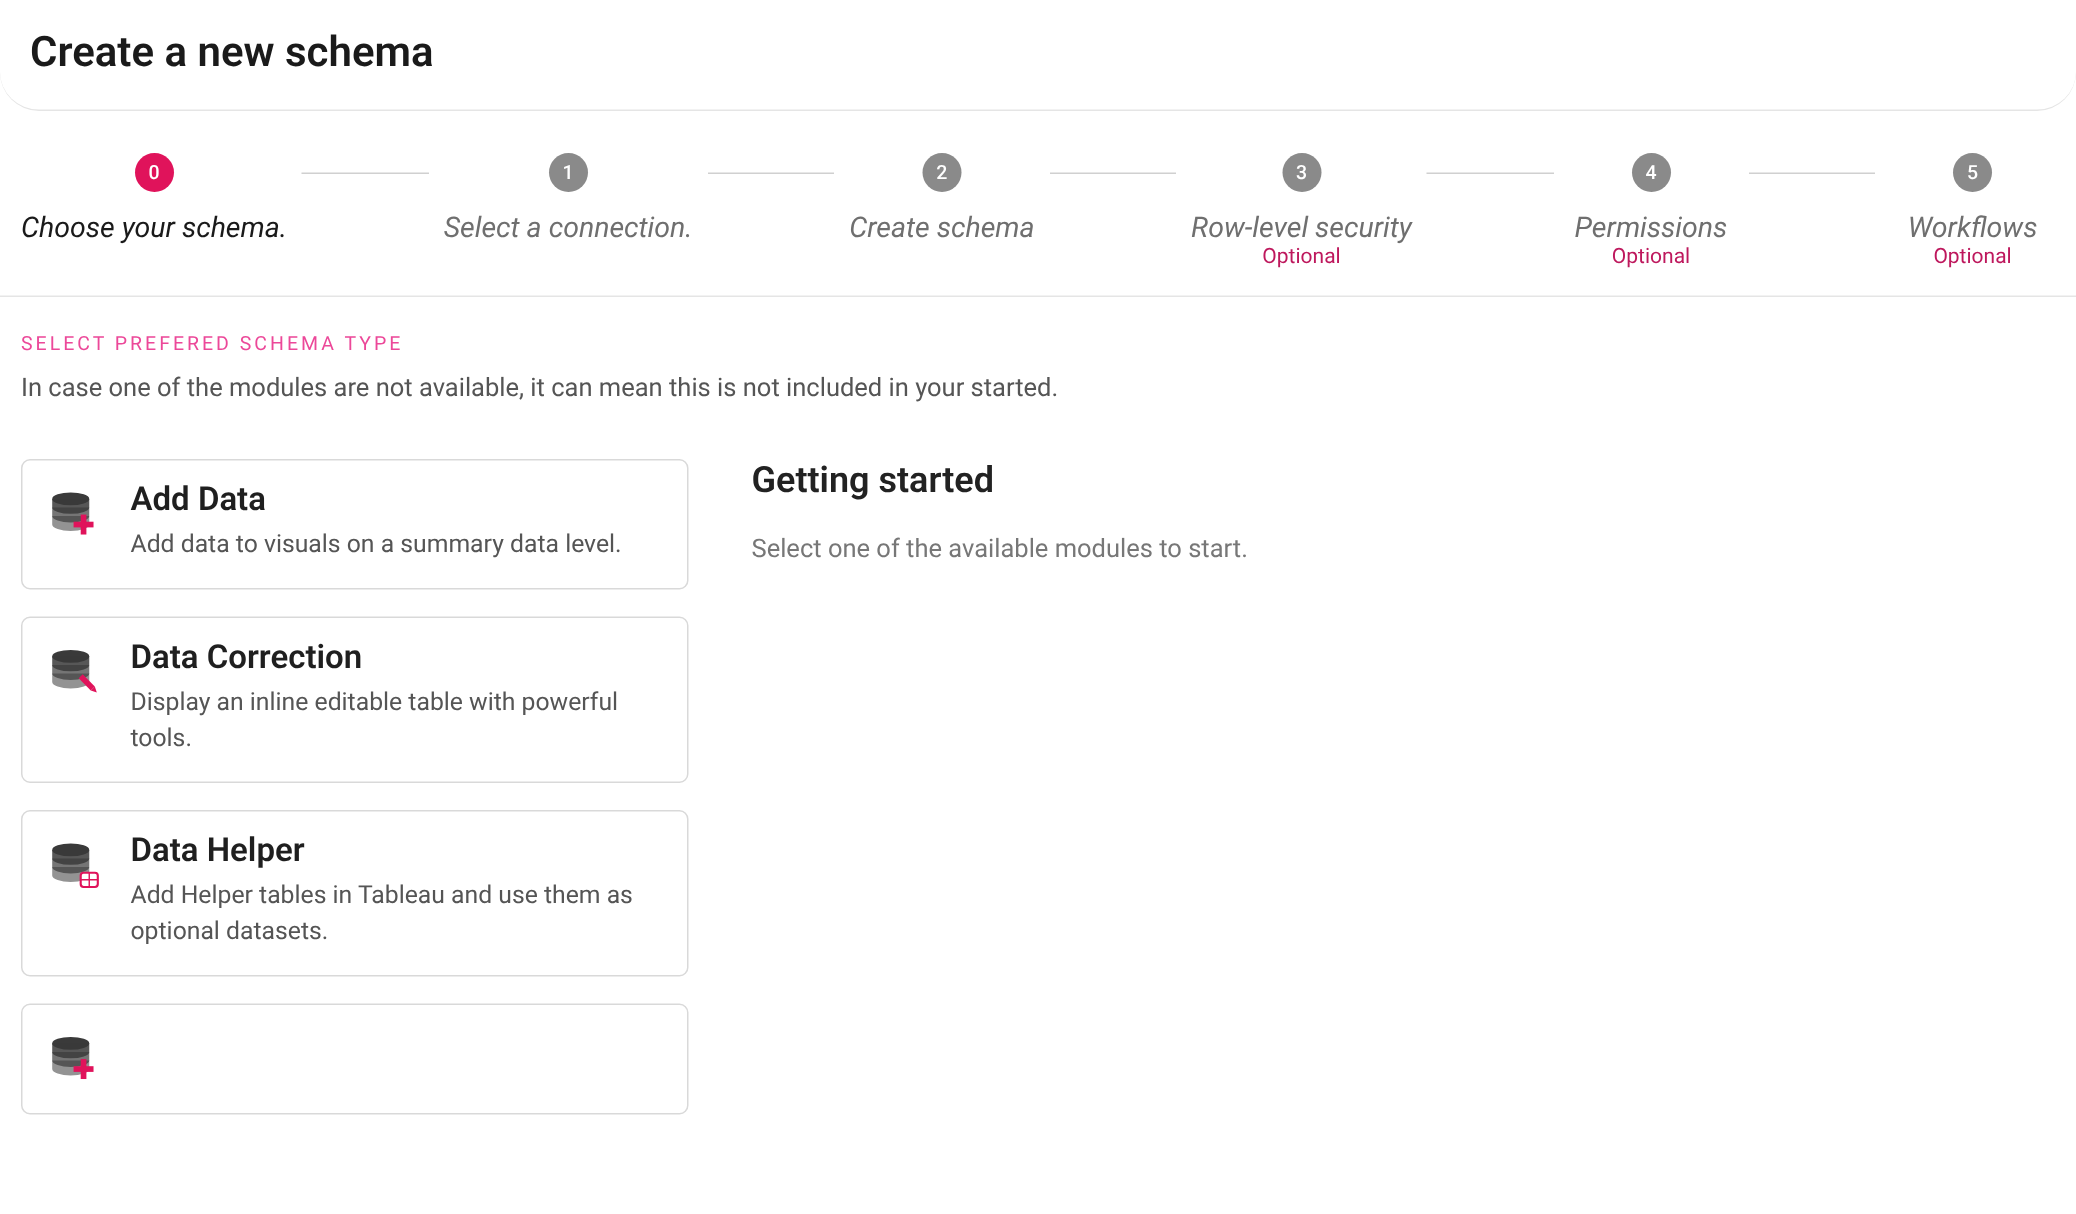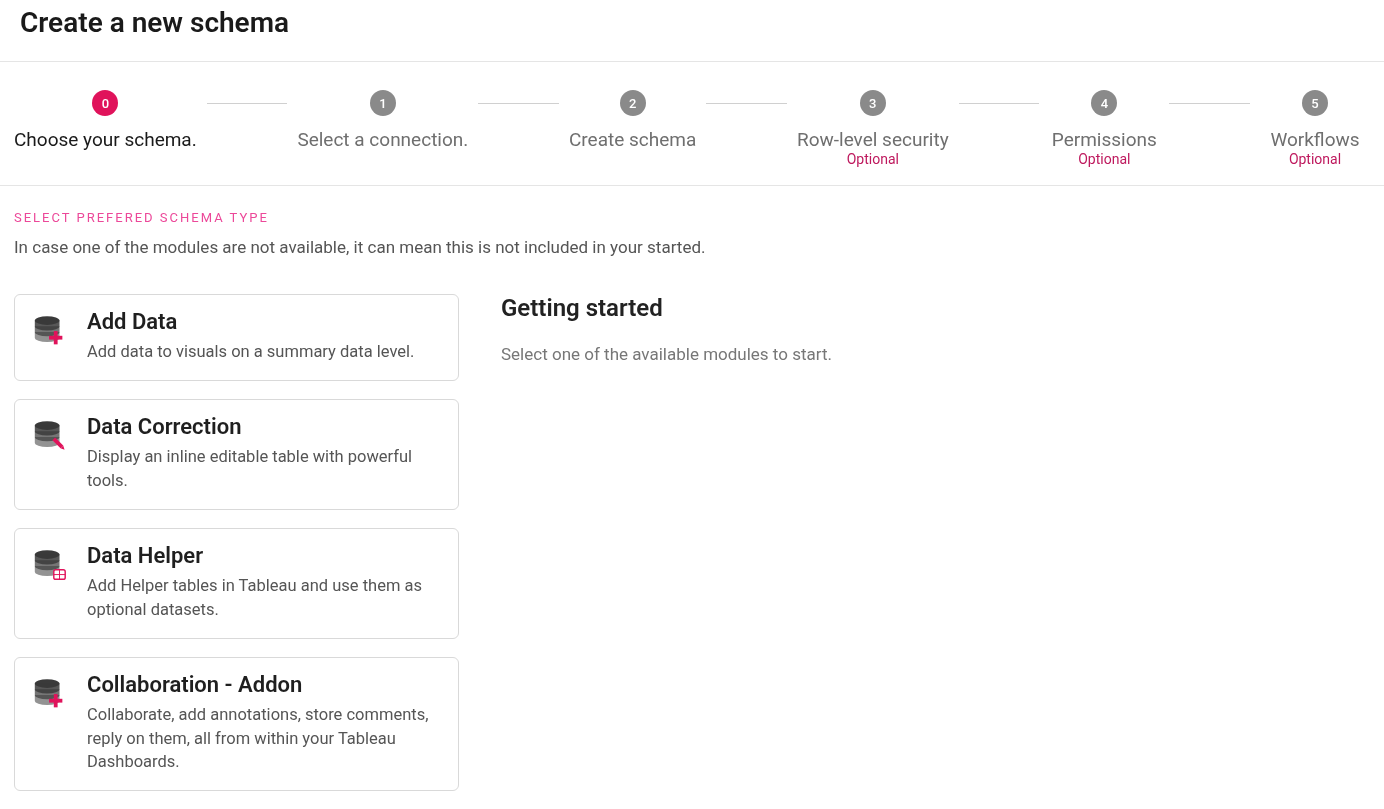--- a/index.html
+++ b/index.html
@@ -3,22 +3,23 @@
 <meta charset="utf-8">
 <style>
   * { box-sizing: border-box; margin: 0; padding: 0; }
   body {
     font-family: -apple-system, BlinkMacSystemFont, "Segoe UI", Roboto, Helvetica, Arial, sans-serif;
     background: #fff;
     color: #1a1a1a;
     width: 1384px;
   }
   .page-header {
-    padding: 6px 20px 22px 20px;
+    padding: 18px 20px 22px 20px;
     border-bottom: 1px solid #e5e5e5;
+    border-radius: 26px;
   }
   .page-title {
     font-size: 28px;
     font-weight: 600;
     color: #1a1a1a;
   }
   
   .stepper {
     display: flex;
     align-items: flex-start;
@@ -46,20 +47,21 @@
     font-weight: 500;
   }
   .step.active .step-circle {
     background: #e0135b;
   }
   .step-label {
     margin-top: 12px;
     font-size: 19px;
     color: #6f6f6f;
     white-space: nowrap;
+    font-style: italic;
   }
   .step.active .step-label {
     color: #1a1a1a;
   }
   .step-sub {
     font-size: 14px;
     color: #be185d;
   }
   .connector {
     flex: 1;
@@ -257,24 +259,20 @@
             <ellipse cx="17" cy="8" rx="13" ry="4.5" fill="#3a3a3a"></ellipse>
             <path d="M4 8 v6 a13 4.5 0 0 0 26 0 v-6" fill="#3a3a3a" opacity="0.85"></path>
             <path d="M4 14 v6 a13 4.5 0 0 0 26 0 v-6" fill="#3a3a3a" opacity="0.7"></path>
             <path d="M4 20 v6 a13 4.5 0 0 0 26 0 v-6" fill="#3a3a3a" opacity="0.55"></path>
             <g transform="translate(26,26)">
               <rect x="-2" y="-7" width="4" height="14" fill="#e0135b"></rect>
               <rect x="-7" y="-2" width="14" height="4" fill="#e0135b"></rect>
             </g>
           </svg>
         </div>
-        <div class="card-body">
-          <div class="card-title">Collaboration - Addon</div>
-          <div class="card-desc">Collaborate, add annotations, store comments, reply on them, all from within your Tableau Dashboards.</div>
-        </div>
       </div>
 
     </div>
 
     <div class="side-panel">
       <div class="side-title">Getting started</div>
       <div class="side-desc">Select one of the available modules to start.</div>
     </div>
   </div>
 </div>

